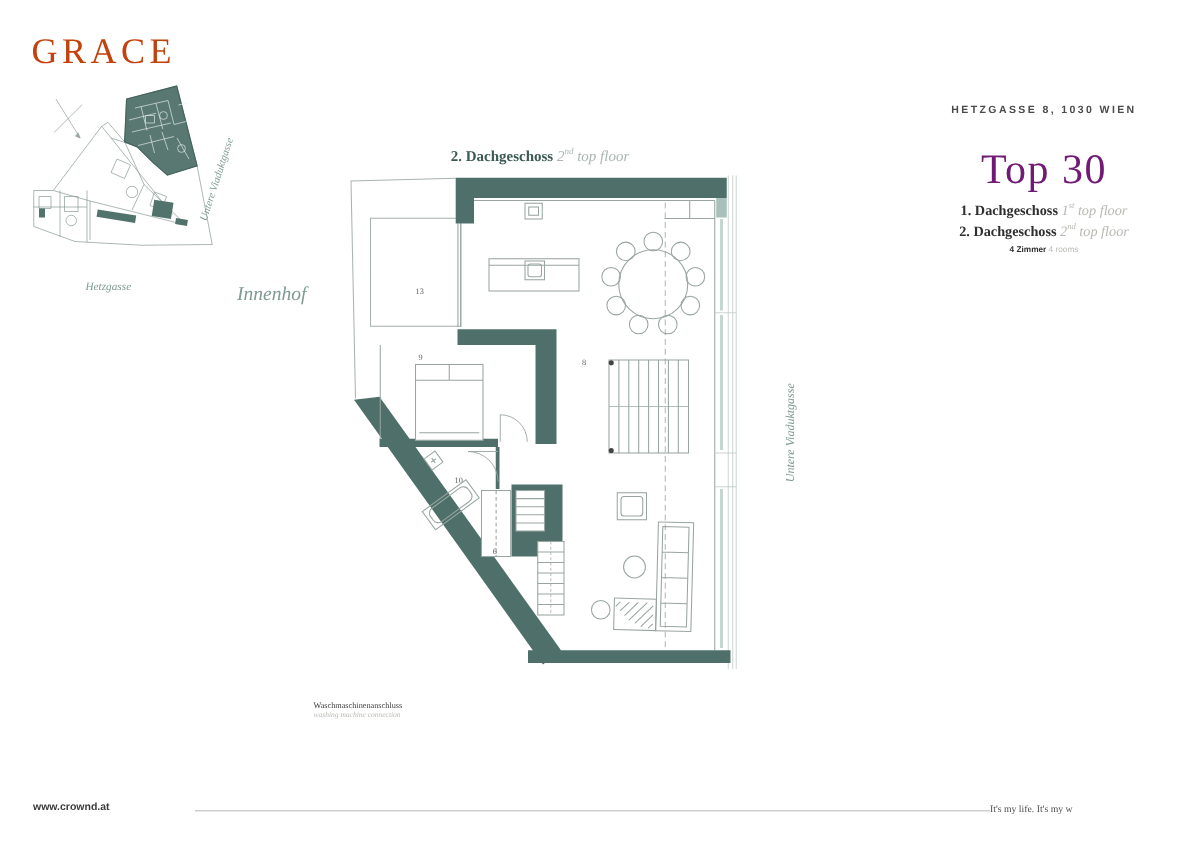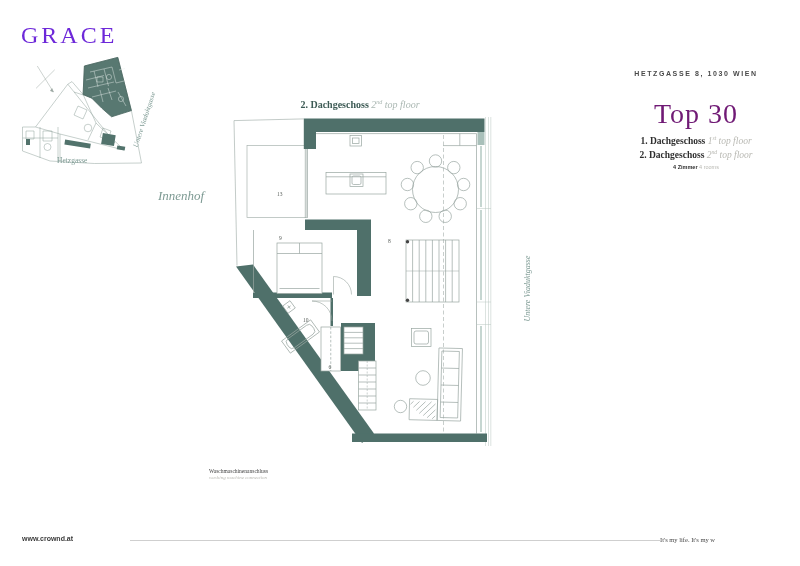--- a/index.html
+++ b/index.html
@@ -176,21 +176,21 @@
       <text x="303" y="322">10</text>
       <text x="328.5" y="369">6</text>
       <text x="388" y="243">8</text>
     </g>
   </g>
   <g id="footer-icons"></g>
   <g id="crown"></g>
   <g id="ehl"></g>
 </svg>
 
-<div class="abs" style="left:21px;top:22px;font-size:24px;letter-spacing:3px;color:#6d28d9;">GRACE</div>
+<div class="abs" style="left:21px;top:22px;font-size:24px;letter-spacing:3px;color:#c2410c;">GRACE</div>
 
 <div class="abs" style="left:596px;top:0;width:200px;text-align:center;">
 
   <div class="abs sans" style="left:0;top:70px;width:200px;font-size:7px;font-weight:bold;letter-spacing:1.6px;color:#4a4a4a;">HETZGASSE 8, 1030 WIEN</div>
 
   <div class="abs" style="left:0;top:98px;width:200px;font-size:28px;letter-spacing:1px;color:#701a75;">Top 30</div>
 
   <div class="abs" style="left:0;top:133px;width:200px;font-size:9.5px;line-height:11px;color:#2e2e2e;">
     <div><b>1. Dachgeschoss</b> <i style="color:#b9b9b3;">1<sup style="font-size:60%">st</sup> top floor</i></div>
     <div><b>2. Dachgeschoss</b> <i style="color:#b9b9b3;">2<sup style="font-size:60%">nd</sup> top floor</i></div>
@@ -199,21 +199,21 @@
 </div>
 
 <div id="table" class="abs" style="left:622px;top:180px;width:155px;font-size:7px;color:#3a3a3a;"></div>
 
 <div class="abs" style="left:230px;top:99px;width:260px;text-align:center;font-size:10px;color:#3c5a54;">
   <b>2. Dachgeschoss</b> <i style="color:#aab7b2;">2<sup style="font-size:60%">nd</sup> top floor</i>
 </div>
 
 <div class="abs" style="left:158px;top:188px;font-size:13px;font-style:italic;color:#7d9a93;">Innenhof</div>
 
-<div class="abs" style="left:57px;top:156px;font-size:7.5px;color:#7d9a93;">Hetzgasse</div>
+<div class="abs" style="left:57px;top:186px;font-size:7.5px;font-style:italic;color:#7d9a93;">Hetzgasse</div>
 
 <div class="abs" style="left:108px;top:105px;width:80px;font-size:7px;font-style:italic;color:#7d9a93;transform:rotate(-72deg);transform-origin:center;">Untere Viaduktgasse</div>
 
 <div class="abs" style="left:482px;top:272px;width:90px;font-size:8px;font-style:italic;color:#7d9a93;transform:rotate(-90deg);transform-origin:center;">Untere Viaduktgasse</div>
 
 <div class="abs" style="left:209px;top:468px;font-size:5.5px;color:#3f3f3f;">Waschmaschinenanschluss<br>
 <span style="font-style:italic;color:#b9b9b3;font-size:5px;">washing machine connection</span></div>
 
 <div id="fineprint" class="abs" style="left:22px;top:501px;width:757px;font-size:4.4px;line-height:5.4px;text-align:justify;color:#55534e;"></div>
 

